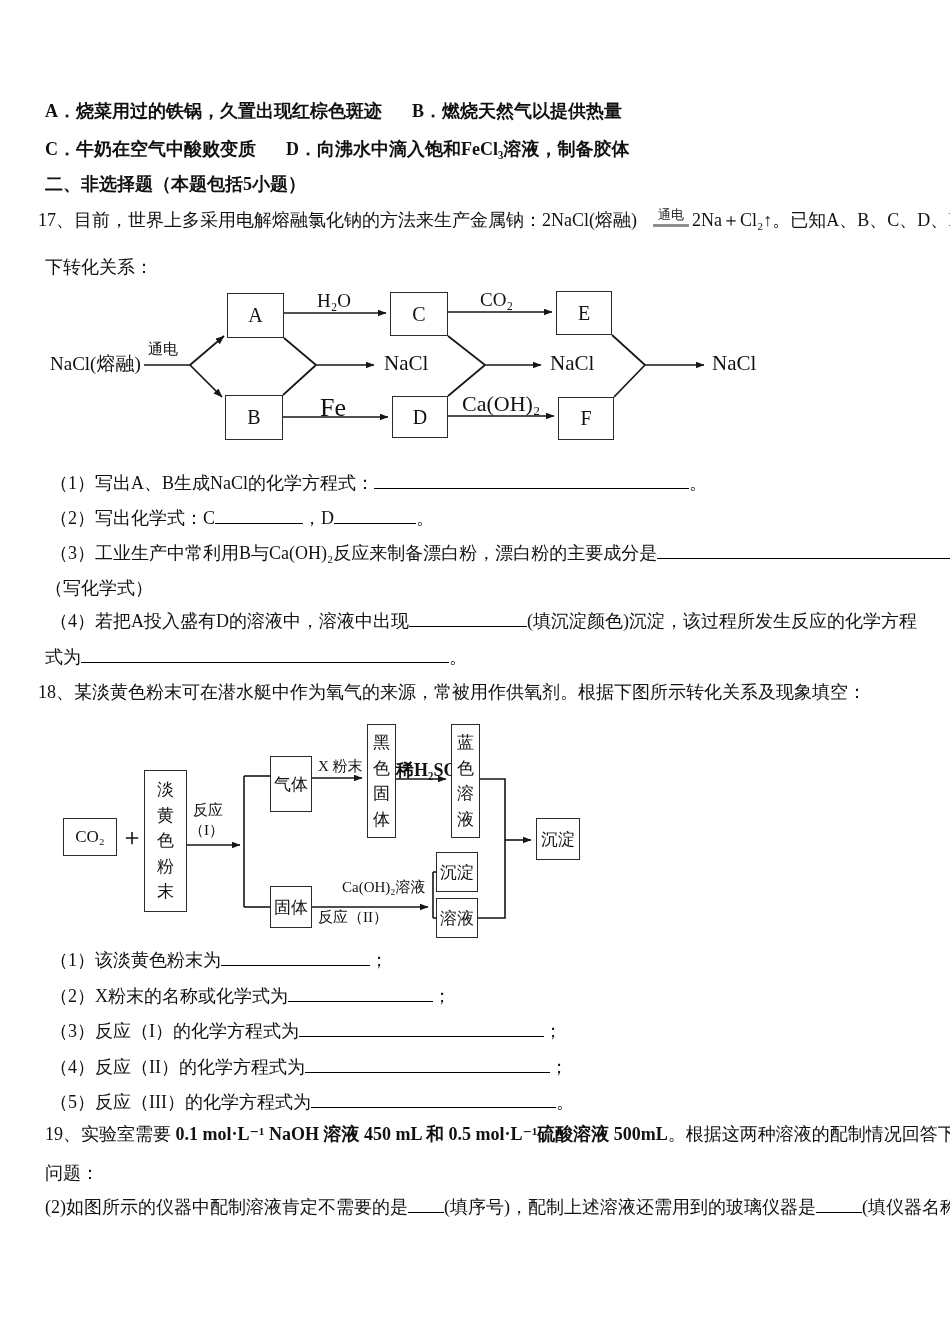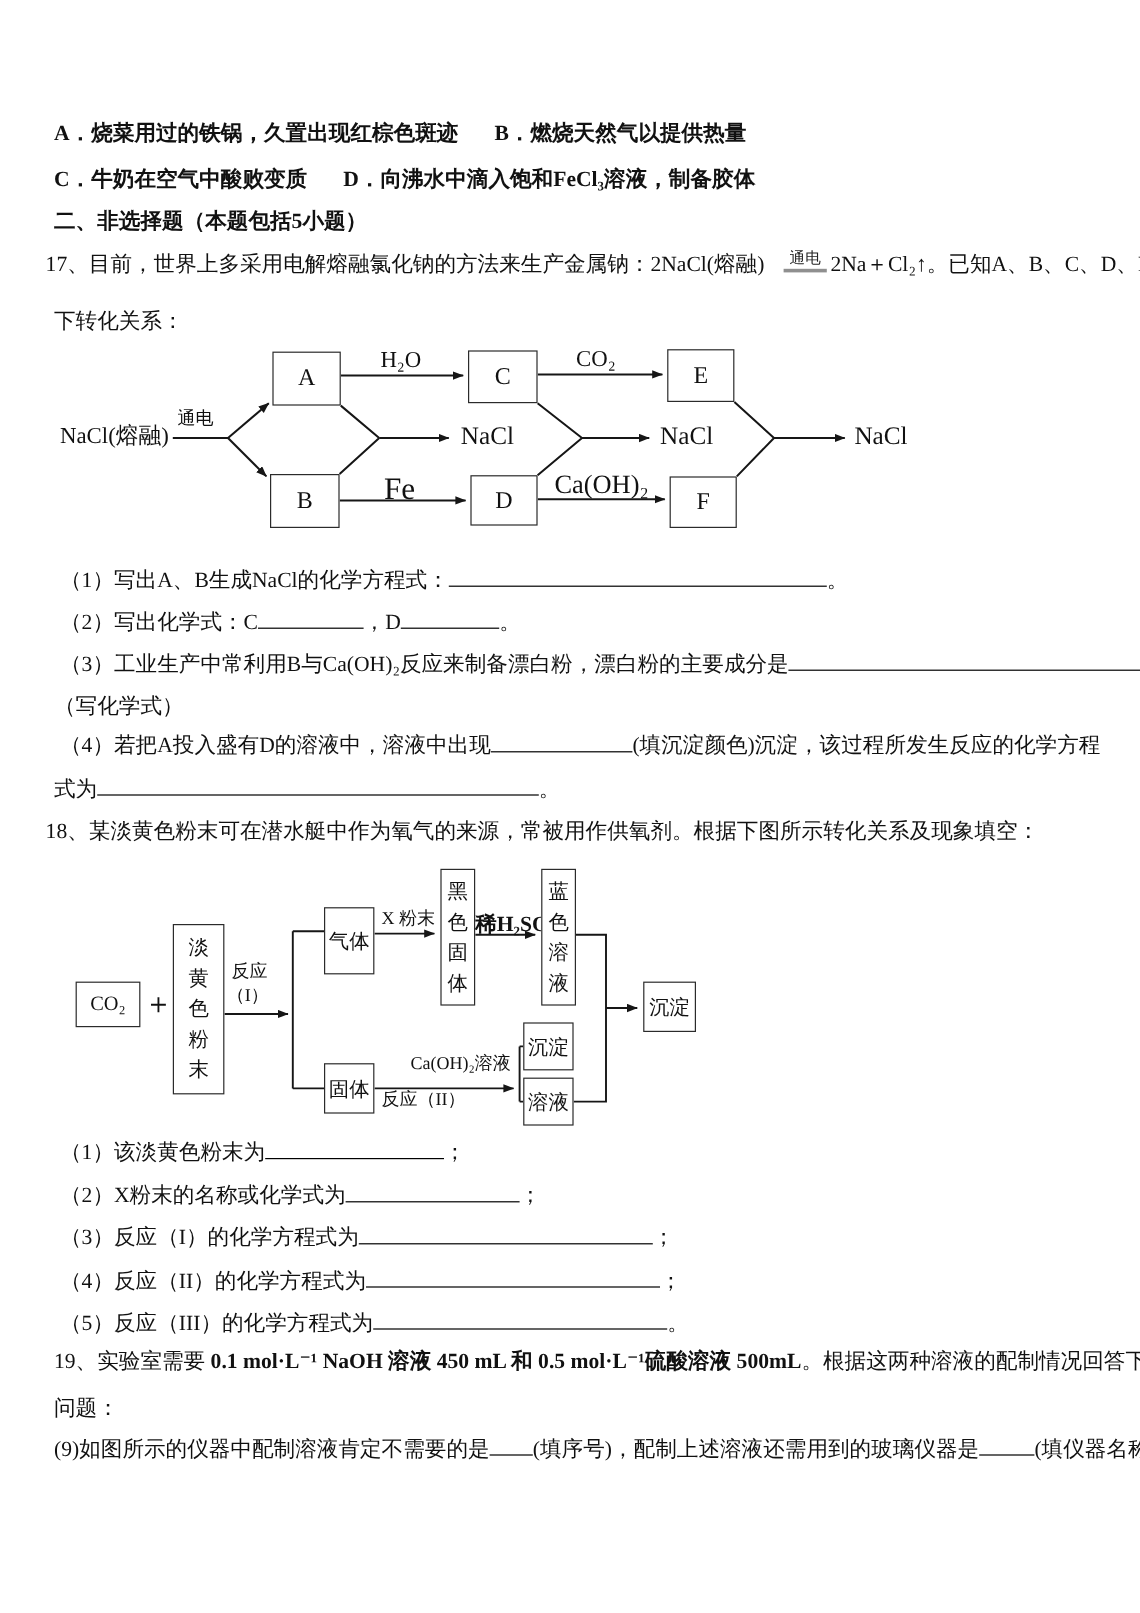--- a/index.html
+++ b/index.html
@@ -174,16 +174,16 @@
   </div>
   <div class="line" style="left:50px;top:1092px;">
     <span>（5）反应（III）的化学方程式为</span><span class="blank" style="width:245px;"></span><span>。</span>
   </div>
 
   <div class="line" style="left:45px;top:1124px;">
     <span>19、实验室需要 </span><span class="bold">0.1 mol·L⁻¹ NaOH </span><span class="bold">溶液 </span><span class="bold">450 mL </span><span class="bold">和 </span><span class="bold">0.5 mol·L⁻¹</span><span class="bold">硫酸溶液 </span><span class="bold">500mL</span><span>。根据这两种溶液的配制情况回答下列</span>
   </div>
   <div class="line" style="left:45px;top:1163px;">问题：</div>
   <div class="line" style="left:45px;top:1197px;">
-    <span>(9)如图所示的仪器中配制溶液肯定不需要的是</span><span class="blank" style="width:36px;"></span><span>(填序号)，配制上述溶液还需用到的玻璃仪器是</span><span class="blank" style="width:46px;"></span><span>(填仪器名称)。</span>
+    <span>(2)如图所示的仪器中配制溶液肯定不需要的是</span><span class="blank" style="width:36px;"></span><span>(填序号)，配制上述溶液还需用到的玻璃仪器是</span><span class="blank" style="width:46px;"></span><span>(填仪器名称)。</span>
   </div>
 
 </div>
 
 </body></html>

